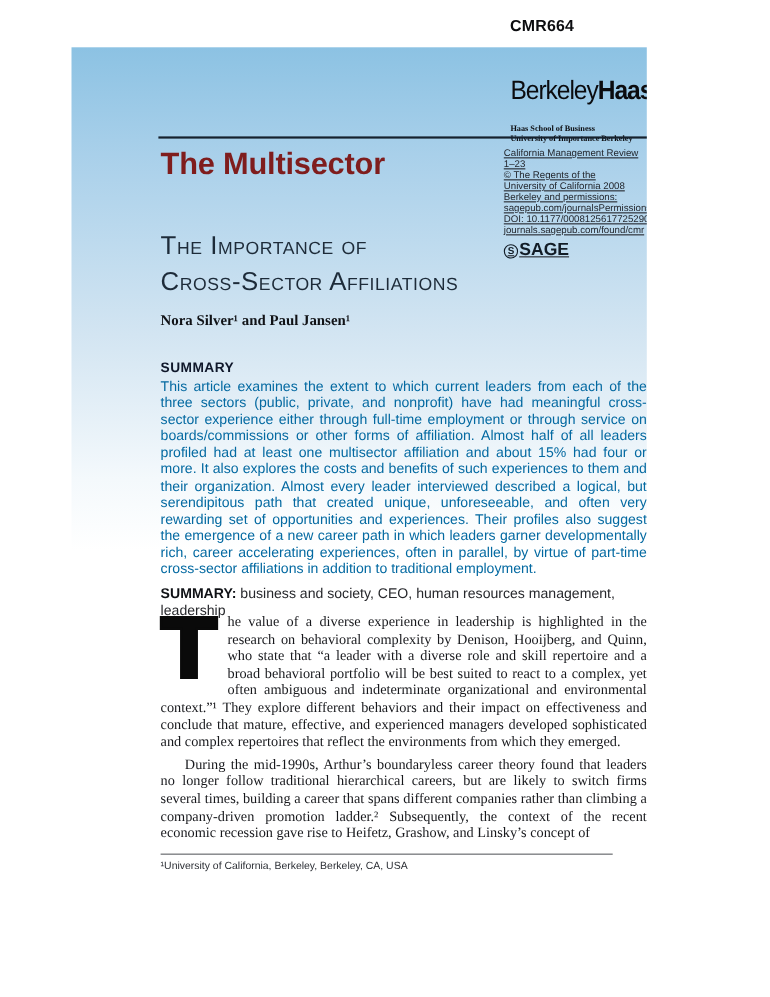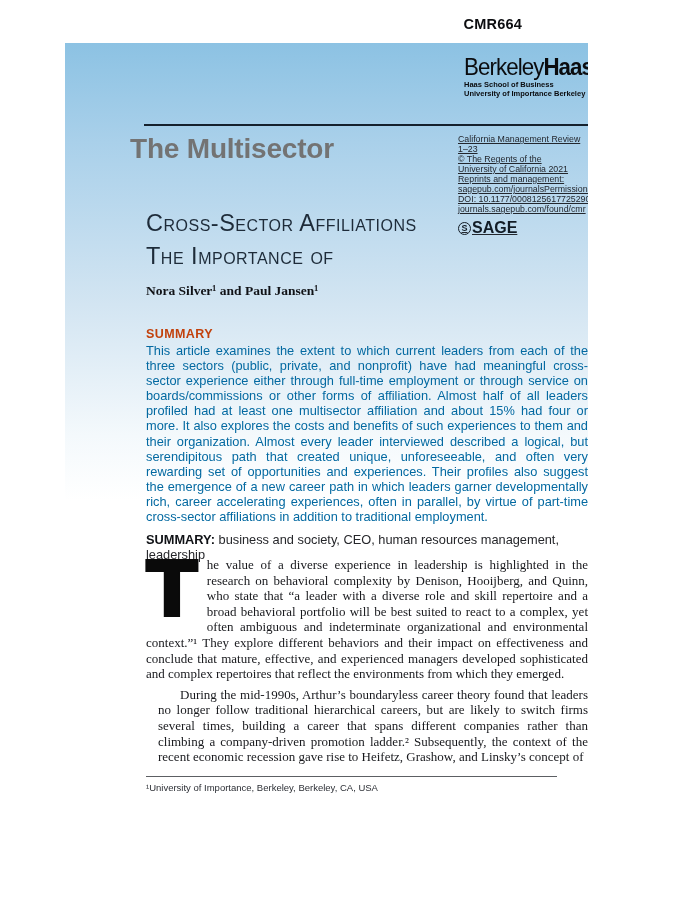--- a/index.html
+++ b/index.html
@@ -8,34 +8,34 @@
     font-family:"Liberation Sans", sans-serif; overflow:hidden;
   }
   .cmr-code{
     position:absolute; top:16px; right:66px;
     font:700 14.5px "Liberation Sans", sans-serif; color:#0c0d10; letter-spacing:.2px;
   }
   .panel{
     position:absolute; left:65px; top:43px; width:575px; height:818px;
     background:linear-gradient(180deg,#8cc2e3 0%,#a9d0ea 12%,#d3e5f2 32%,#f4f9fc 48%,#ffffff 56%,#ffffff 100%);
   }
-  .logo-block{position:absolute; left:464px; top:54px; color:#0b0c0f;}
+  .logo-block{position:absolute; left:464px; top:70px; color:#0b0c0f;}
   .wordmark{
     font-family:"Liberation Sans", sans-serif; font-size:24px; line-height:26px;
     letter-spacing:-1px; transform:scaleX(.93); transform-origin:left; white-space:nowrap;
   }
   .wordmark b{font-weight:800;}
   .tagline{
-    margin-top:0; font-family:Liberation Sans, sans-serif; font-weight:700;
+    margin-top:16px; font-family:Liberation Serif, serif; font-weight:700;
     font-size:7.5px; line-height:9px; color:#0b0c0f;
   }
   .header-rule{position:absolute; left:144px; top:124px; width:451px; height:2px; background:#15212d;}
   .title-block{
-    position:absolute; left:130px; top:131px;
-    font:700 28px/36px "Liberation Sans", sans-serif; letter-spacing:-.2px; color:#737373;
+    position:absolute; left:146px; top:131px;
+    font:700 28px/36px "Liberation Sans", sans-serif; letter-spacing:-.2px; color:#7f1d1d;
   }
   .subtitle-block{
     position:absolute; left:146px; top:207px;
     font-family:"Liberation Sans", sans-serif; font-weight:400;
     font-variant:small-caps; font-size:23.5px; line-height:33px;
     letter-spacing:.5px; color:#1d2b39;
   }
   .authors{
     position:absolute; left:146px; top:283px;
     font-family:"Liberation Serif", serif; font-weight:700; font-size:13.5px; color:#101216;
@@ -46,38 +46,38 @@
   }
   .sage-logo{display:flex; align-items:center; gap:1px; margin-top:5px; color:#121c26;}
   .sage-s{
     width:13px; height:13px; border:1.6px solid #121c26; border-radius:50%;
     display:flex; align-items:center; justify-content:center;
     font:700 9px "Liberation Sans", sans-serif; box-sizing:border-box;
   }
   .sage-word{font:700 16px "Liberation Sans", sans-serif; letter-spacing:0;}
   .summary-label{
     position:absolute; left:146px; top:327px;
-    font:700 12.5px "Liberation Sans", sans-serif; letter-spacing:.4px; color:#c2410c;
+    font:700 12.5px "Liberation Sans", sans-serif; letter-spacing:.4px; color:#0f172a;
   }
   .summary-text{
     position:absolute; left:146px; top:343px; width:442px;
     font-size:12.8px; line-height:15.1px; text-align:justify; color:#0369a1;
   }
   .keywords{
     position:absolute; left:146px; top:532px; width:442px;
     font-size:12.8px; line-height:15.1px; color:#26272b;
   }
   .keywords .kw-label{font-weight:700; color:#0f1115;}
   .body-text{
     position:absolute; left:146px; top:557px; width:442px;
     font-family:"Liberation Serif", serif; font-size:13px; line-height:15.6px;
     text-align:justify; color:#17181c;
   }
   .body-text p{margin:0;}
-  .body-text p + p{margin-top:5px; text-indent:22px;margin-left:12px;}
+  .body-text p + p{margin-top:5px; text-indent:22px;}
   .dropcap{
     float:left; font-family:"DejaVu Sans", sans-serif; font-weight:700;
     font-size:76px; line-height:60px; height:60px; margin:3px 9px 0 0;
     color:#0a0a0a; -webkit-text-stroke:2px #0a0a0a;
   }
   .footnote-rule{position:absolute; left:146px; top:776px; width:411px; height:1px; background:#5c5f63;}
   .footnote-text{
     position:absolute; left:146px; top:782px;
     font-size:9.5px; color:#2c2f35;
   }
@@ -103,49 +103,49 @@
     </div>
   </header>
 
   <div class="header-rule"></div>
 
   <h1 class="title-block" style="margin:0;">
     <div>The Multisector</div>
   </h1>
 
   <h2 class="subtitle-block" style="margin:0;">
+    <div>The Importance of</div>
     <div>Cross-Sector Affiliations</div>
-    <div>The Importance of</div>
   </h2>
 
   <div class="authors">Nora Silver¹ and Paul Jansen¹</div>
 
   <aside class="journal-info">
     <div>California Management Review</div>
     <div>1–23</div>
     <div>© The Regents of the</div>
-    <div>University of California 2021</div>
-    <div>Reprints and management:</div>
+    <div>University of California 2008</div>
+    <div>Berkeley and permissions:</div>
     <div>sagepub.com/journalsPermissions.nav</div>
     <div>DOI: 10.1177/0008125617725290</div>
     <div>journals.sagepub.com/found/cmr</div>
     <div class="sage-logo">
       <span class="sage-s">S</span>
       <span class="sage-word">SAGE</span>
     </div>
   </aside>
 
   <div class="summary-label">SUMMARY</div>
   <div class="summary-text">This article examines the extent to which current leaders from each of the three sectors (public, private, and nonprofit) have had meaningful cross-sector experience either through full-time employment or through service on boards/commissions or other forms of affiliation. Almost half of all leaders profiled had at least one multisector affiliation and about 15% had four or more. It also explores the costs and benefits of such experiences to them and their organization. Almost every leader interviewed described a logical, but serendipitous path that created unique, unforeseeable, and often very rewarding set of opportunities and experiences. Their profiles also suggest the emergence of a new career path in which leaders garner developmentally rich, career accelerating experiences, often in parallel, by virtue of part-time cross-sector affiliations in addition to traditional employment.</div>
 
   <div class="keywords"><span class="kw-label">SUMMARY:</span><span> business and society, CEO, human resources management, leadership</span></div>
 
   <div class="body-text">
     <p><span class="dropcap">T</span><span>he value of a diverse experience in leadership is highlighted in the research on behavioral complexity by Denison, Hooijberg, and Quinn, who state that “a leader with a diverse role and skill repertoire and a broad behavioral portfolio will be best suited to react to a complex, yet often ambiguous and indeterminate organizational and environmental context.”¹ They explore different behaviors and their impact on effectiveness and conclude that mature, effective, and experienced managers developed sophisticated and complex repertoires that reflect the environments from which they emerged.</span></p>
     <p>During the mid-1990s, Arthur’s boundaryless career theory found that leaders no longer follow traditional hierarchical careers, but are likely to switch firms several times, building a career that spans different companies rather than climbing a company-driven promotion ladder.² Subsequently, the context of the recent economic recession gave rise to Heifetz, Grashow, and Linsky’s concept of</p>
   </div>
 
   <div class="footnote-rule"></div>
-  <div class="footnote-text">¹University of Importance, Berkeley, Berkeley, CA, USA</div>
+  <div class="footnote-text">¹University of California, Berkeley, Berkeley, CA, USA</div>
 
   <div class="page-number">1</div>
 
 </div>
 
 </body></html>

